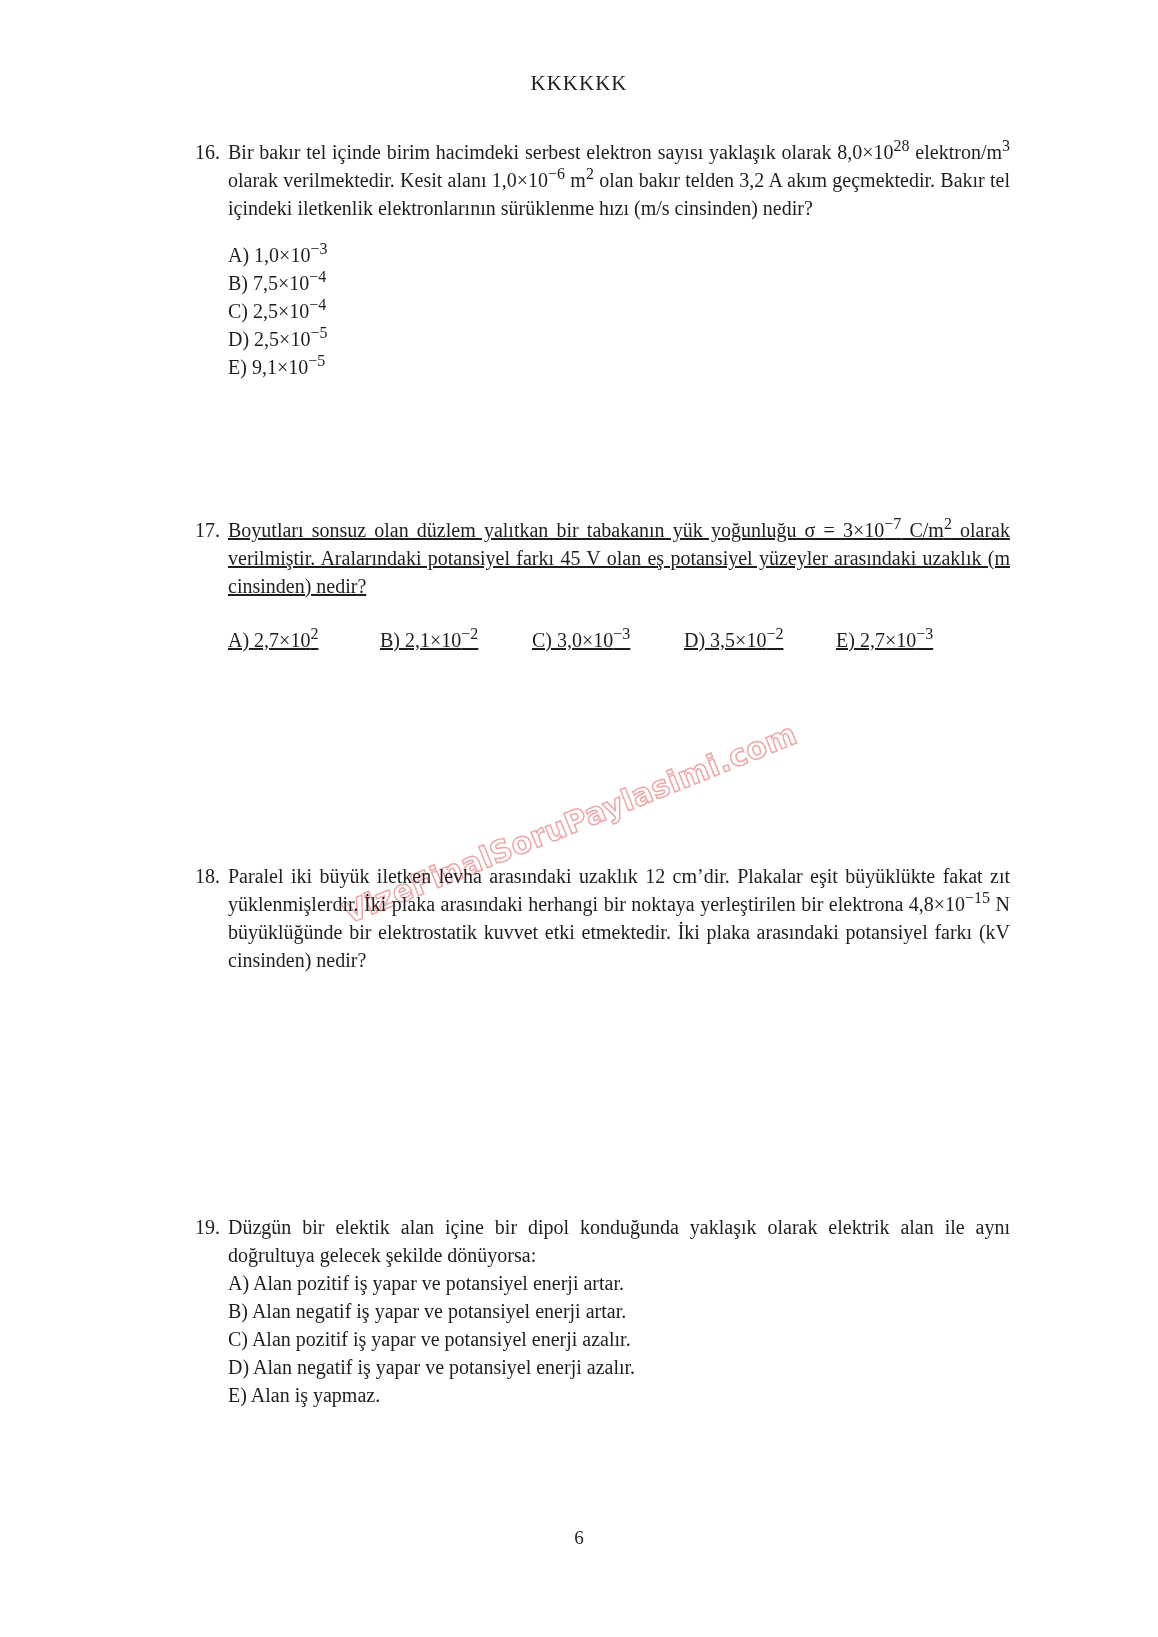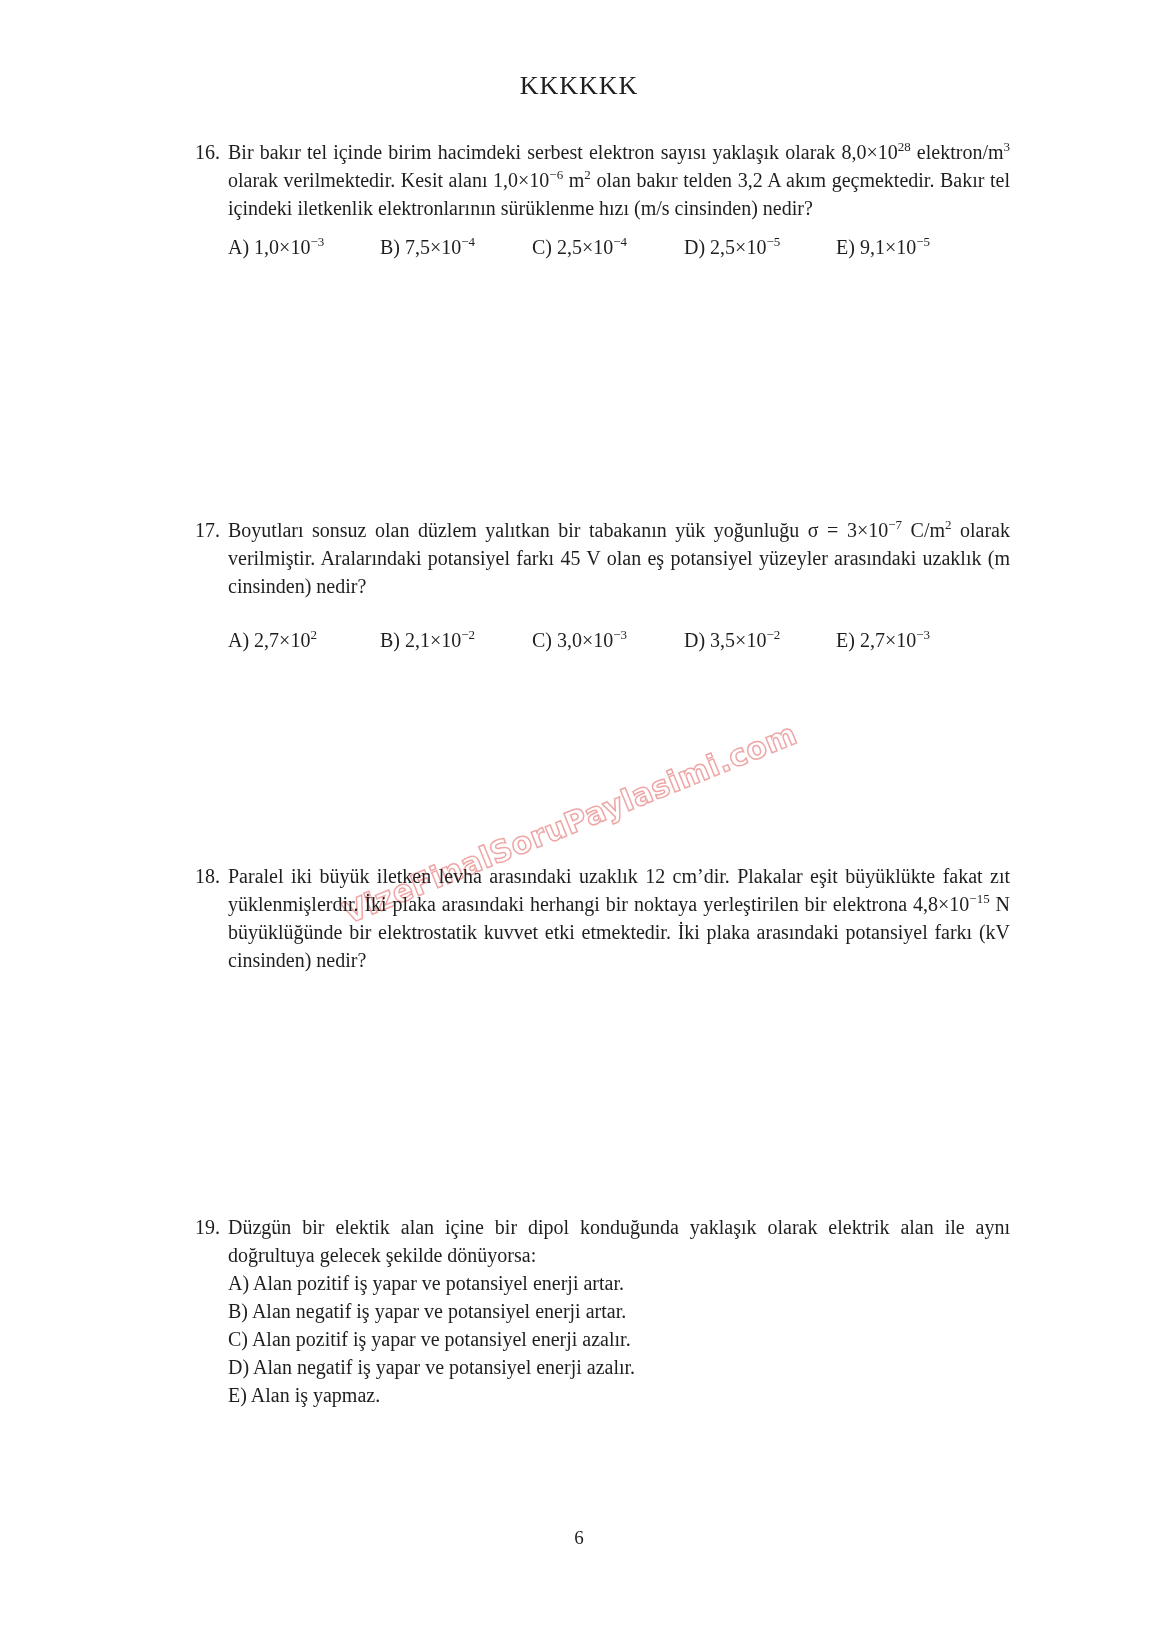--- a/index.html
+++ b/index.html
@@ -12,21 +12,21 @@
     font-family: "Liberation Serif", serif;
     font-size: 20px;
     color: #1e1e1e;
   }
   .header {
     position: absolute;
     top: 71px;
     left: 0;
     width: 100%;
     text-align: center;
-    font-size: 26px;
+    font-size: 21px;
     letter-spacing: 1px;
   }
   .watermark {
     position: absolute;
     left: 338px;
     top: 898px;
     z-index: 0;
     transform: rotate(-22deg);
     transform-origin: 0 0;
     font-family: "DejaVu Sans", sans-serif;
@@ -47,32 +47,32 @@
     position: absolute;
     left: 0;
     top: 0;
     line-height: 28px;
   }
   .qbody {
     margin-left: 33px;
     text-align: justify;
     line-height: 28px;
   }
-  sup { font-size: 13px; line-height: 0; }
+  sup { font-size: 16px; line-height: 0; }
   .options-row {
     margin-left: 33px;
     display: flex;
     line-height: 28px;
   }
   .opt { white-space: nowrap; }
   .q16 { top: 138px; }
-  .q17 { top: 516px; }
+  .q17 { top: 516px; text-decoration: underline; }
   .q18 { top: 862px; }
   .q19 { top: 1213px; }
-  .q16 .options-row { margin-top: 11px; }
+  .q16 .options-row { margin-top: 19px; flex-direction: column; }
   .q17 .options-row { margin-top: 26px; }
   .q18 .options-row { margin-top: 20px; }
   .q16 .opt, .q17 .opt { width: 152px; }
   .q18 .opt { width: 142px; }
   .options-list {
     margin-left: 33px;
     line-height: 28px;
   }
   .pagenum {
     position: absolute;

